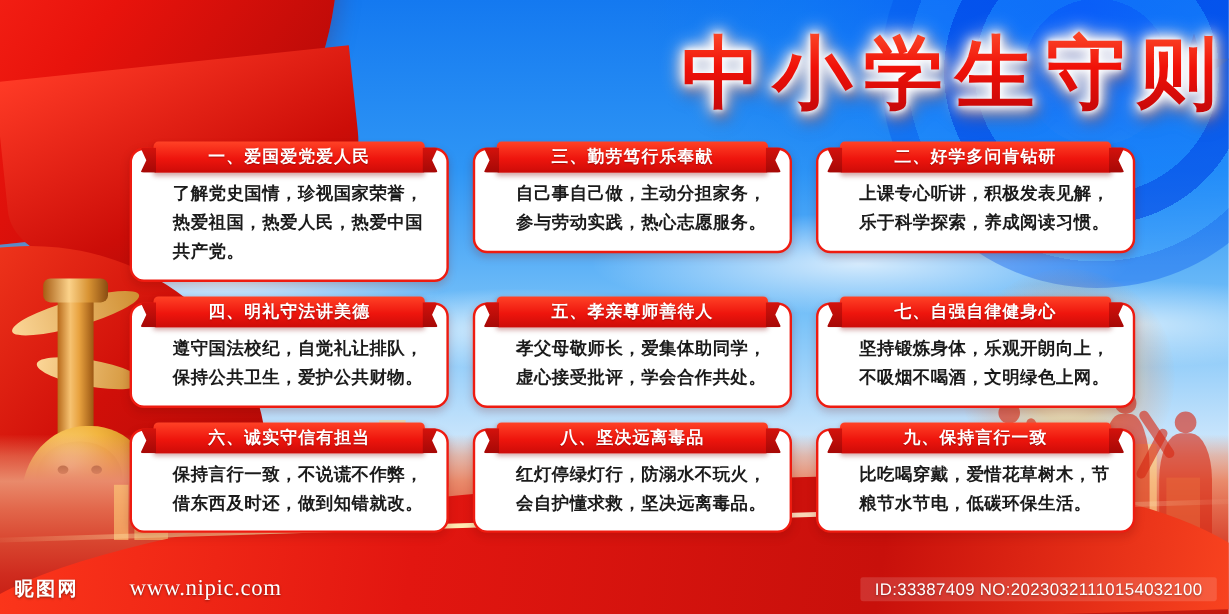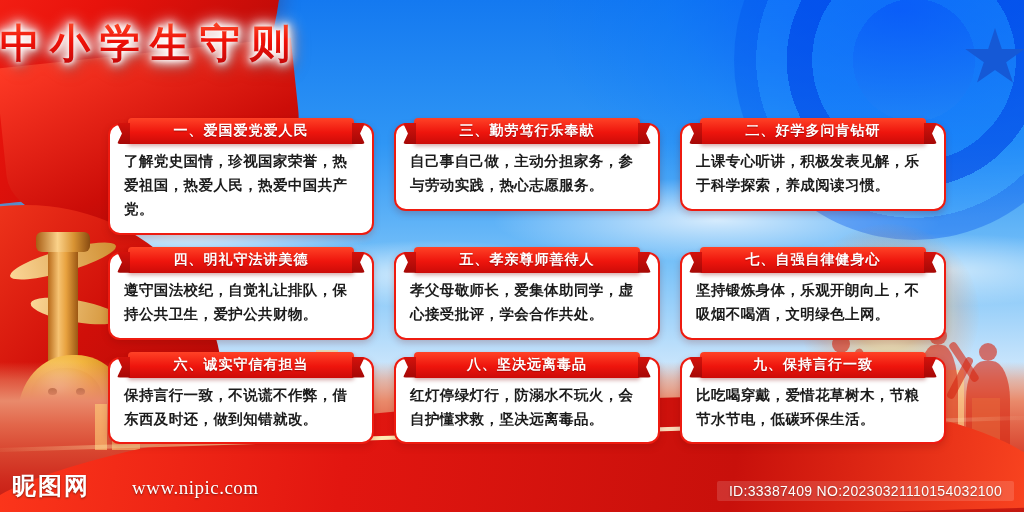--- a/index.html
+++ b/index.html
@@ -161,22 +161,22 @@
   .person{position:absolute;bottom:0;background:rgba(215,40,20,.62);border-radius:40% 40% 8% 8%;}
   .person .head{position:absolute;top:-18px;left:50%;transform:translateX(-50%);width:18px;height:18px;border-radius:50%;background:rgba(215,40,20,.62);}
   .person .arm{position:absolute;top:-6px;width:8px;height:46px;border-radius:6px;background:rgba(215,40,20,.62);}
   .glow{
     position:absolute;right:45px;bottom:108px;width:180px;height:180px;border-radius:50%;
     background:radial-gradient(circle,rgba(255,244,200,.95) 0%,rgba(255,200,110,.55) 28%,rgba(255,140,60,.18) 55%,rgba(255,120,40,0) 72%);
   }
 
   
   .title{
-    position:absolute;left:0;right:0;top:16px;text-align:left;z-index:6;
-    font-size:40px;font-weight:bold;letter-spacing:10px;
+    position:absolute;left:0;right:0;top:16px;text-align:right;z-index:6;
+    font-size:66px;font-weight:bold;letter-spacing:10px;
     font-family:"DejaVu Sans","Liberation Sans",sans-serif;
     color:#e6120b;
     background:linear-gradient(180deg,#ff5a33 0%,#f01108 45%,#b8060a 100%);
     -webkit-background-clip:text;background-clip:text;-webkit-text-fill-color:transparent;
     text-shadow:none;
     filter:drop-shadow(0 0 2px #fff) drop-shadow(0 0 5px #fff) drop-shadow(0 0 7px #fff) drop-shadow(2px 5px 3px rgba(90,0,0,.45));
   }
 
   
   .grid{
@@ -205,30 +205,31 @@
     text-shadow:0 1px 1px rgba(120,0,0,.6);
   }
   .panel{
     position:relative;min-height:74px;
     background:#fff;border:2px solid #ee1b10;border-radius:12px;
     padding:26px 14px 10px 14px;box-sizing:border-box;
     box-shadow:0 3px 7px rgba(120,10,0,.22);
   }
   .panel-txt{
     font-size:14.5px;line-height:1.65;color:#1b1b1b;font-weight:bold;
-    font-family:Liberation Mono, monospace;
+    font-family:Liberation Serif, serif;
     letter-spacing:.4px;
+    margin-left:20px;
   }
 
   
   .footer-left{
     position:absolute;left:12px;bottom:10px;z-index:9;display:flex;align-items:baseline;gap:6px;
   }
   .fl-cn{
-    font-size:24px;font-weight:bold;color:#fff;letter-spacing:2px;
+    font-size:16px;font-weight:bold;color:#fff;letter-spacing:2px;
     font-family:"DejaVu Sans","Liberation Sans",sans-serif;
     text-shadow:0 1px 2px rgba(0,0,0,.45);
   }
   .fl-url{
     font-size:19px;color:#fff;letter-spacing:.5px;
     font-family:"Liberation Serif","DejaVu Serif",serif;
     text-shadow:0 1px 2px rgba(0,0,0,.45);
     margin-left:36px;
   }
   .footer-right{

